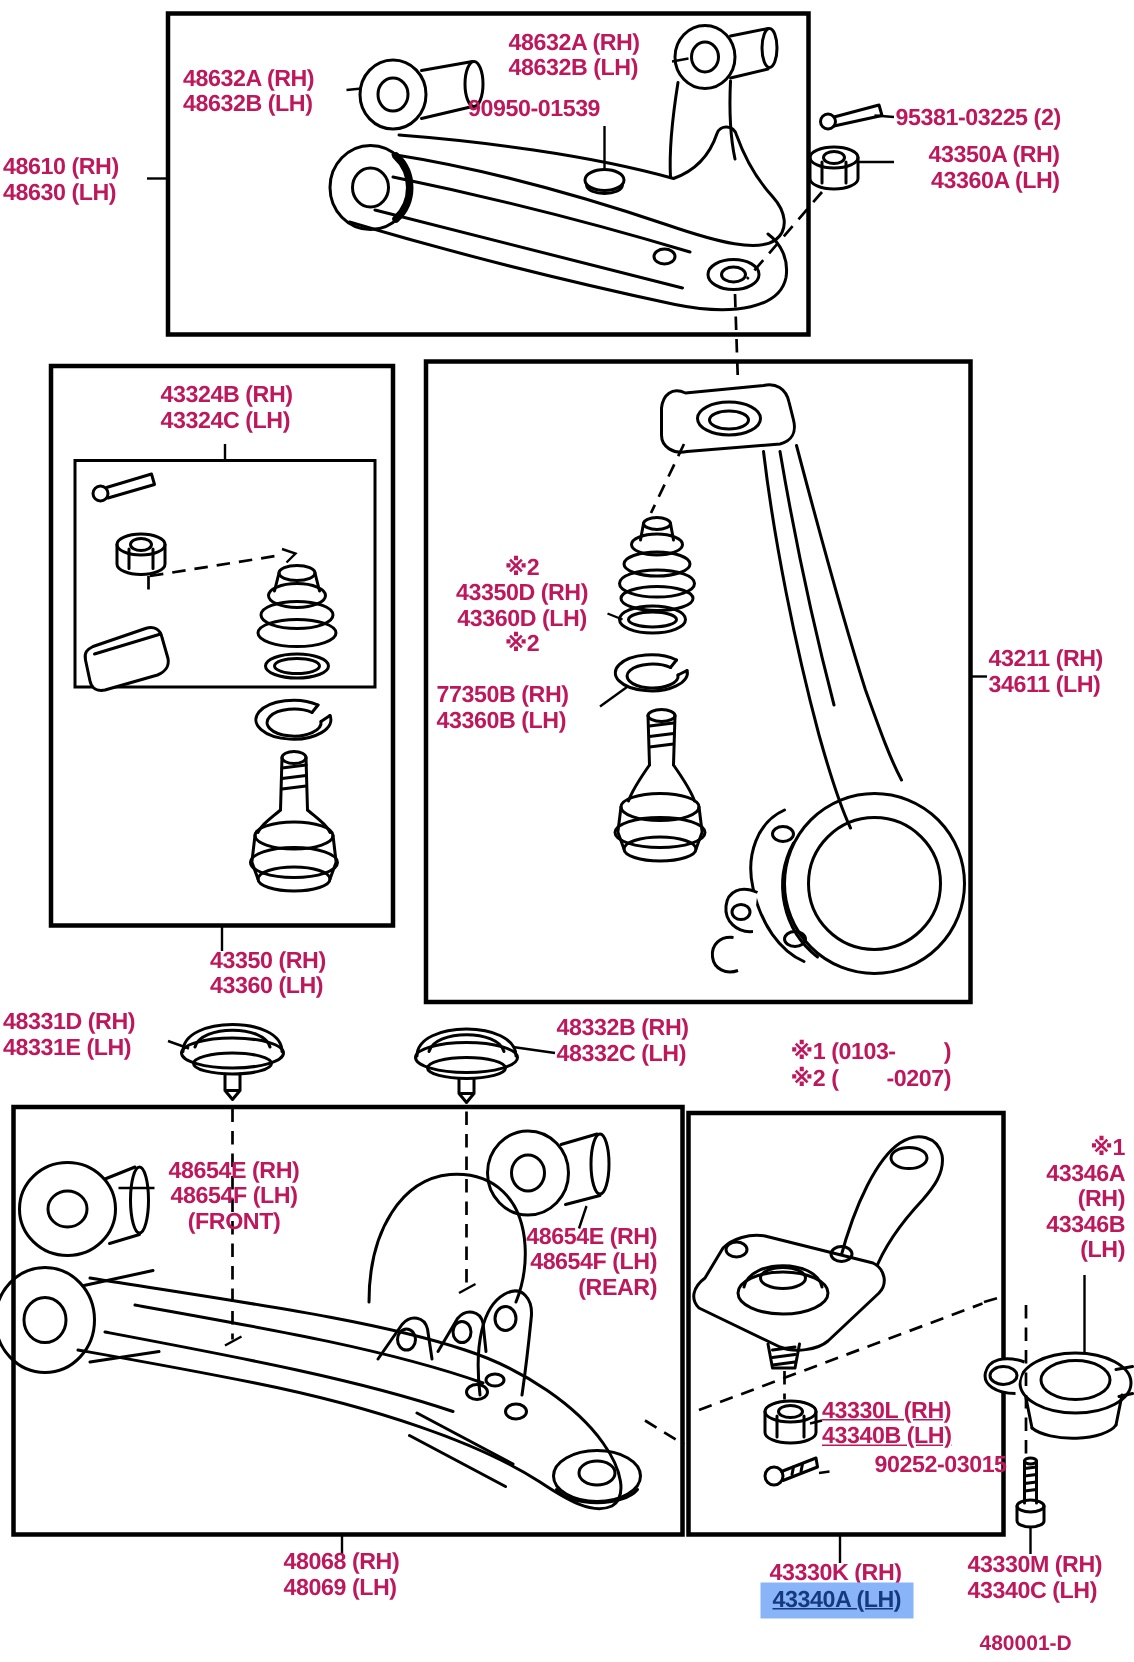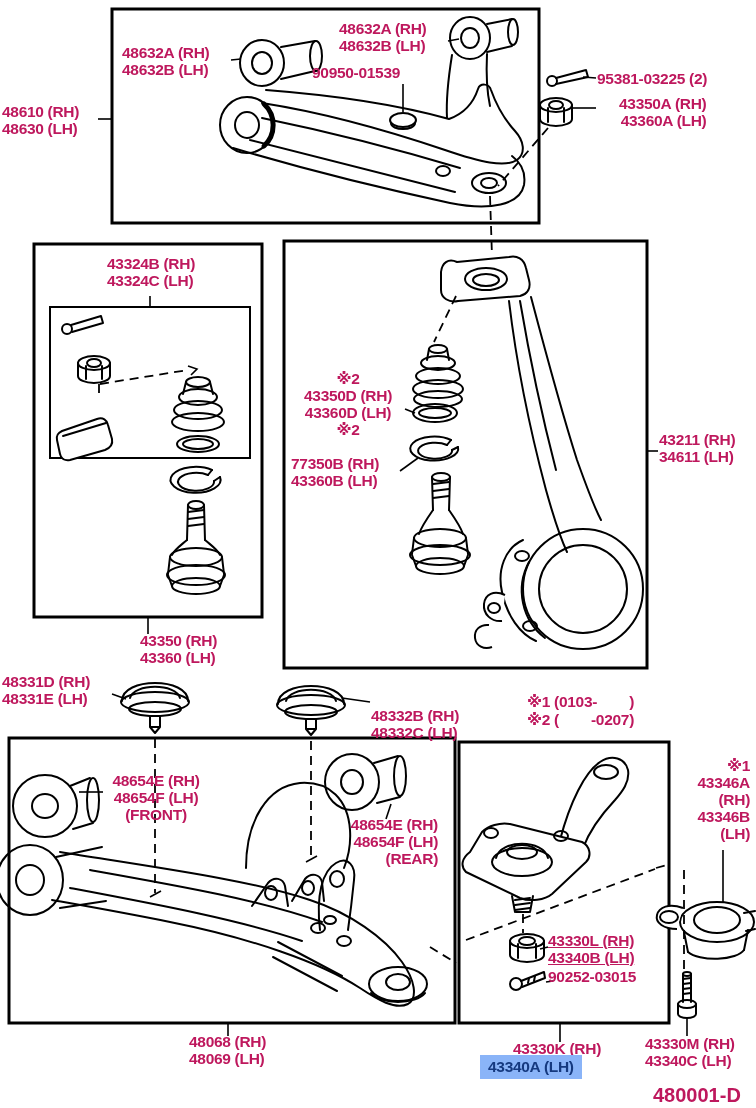--- a/index.html
+++ b/index.html
@@ -13,21 +13,21 @@
     font-weight:700;font-size:15.5px;line-height:17px;letter-spacing:-0.3px;
     color:#be185d;white-space:pre;
   }
   .ctr{text-align:center;}
   .rt{text-align:right;}
   .hl{
     background:var(--hl-bg,#8ab4f8);
     color:var(--hl-tx,#15397f);
     padding:3px 8px 4px 8px;
   }
-  .code{font-size:20px;letter-spacing:0;}
+  .code{font-size:14px;letter-spacing:0;}
   
   .p{fill:none;stroke:#000;stroke-width:2;stroke-linecap:round;stroke-linejoin:round;}
   .pf{fill:#fff;stroke:#000;stroke-width:2;stroke-linejoin:round;}
   .box{fill:none;stroke:#000;stroke-width:3;}
   .box2{fill:none;stroke:#000;stroke-width:2;}
   .thin{fill:none;stroke:#000;stroke-width:1.6;}
   .dash{fill:none;stroke:#000;stroke-width:1.8;stroke-dasharray:9 6;}
 </style>
 </head>
 <body>
@@ -330,39 +330,39 @@
 43360D (LH)
 ※2</div>
   <div class="lbl" style="left:291px;top:455px;">77350B (RH)
 43360B (LH)</div>
   <div class="lbl" style="left:659px;top:431px;">43211 (RH)
 34611 (LH)</div>
   <div class="lbl" style="left:123px;top:632px;margin-left:17px;">43350 (RH)
 43360 (LH)</div>
   <div class="lbl" style="left:2px;top:673px;">48331D (RH)
 48331E (LH)</div>
-  <div class="lbl" style="left:371px;top:707px;">48332B (RH)
+  <div class="lbl" style="left:371px;top:677px;">48332B (RH)
 48332C (LH)</div>
   <div class="lbl" style="left:527px;top:693px;">※1 (0103-        )</div>
   <div class="lbl" style="left:527px;top:711px;">※2 (        -0207)</div>
   <div class="lbl ctr" style="left:100px;top:772px;width:112px;">48654E (RH)
 48654F (LH)
 (FRONT)</div>
   <div class="lbl rt" style="left:328px;top:816px;width:110px;">48654E (RH)
 48654F (LH)
 (REAR)</div>
   <div class="lbl" style="left:189px;top:1033px;">48068 (RH)
 48069 (LH)</div>
   <div class="lbl" style="left:548px;top:932px;text-decoration:underline;">43330L (RH)
 43340B (LH)</div>
-  <div class="lbl" style="left:548px;top:968px;">90252-03015</div>
+  <div class="lbl" style="left:583px;top:968px;">90252-03015</div>
   <div class="lbl rt" style="right:6px;top:757px;">※1
 43346A
 (RH)
 43346B
 (LH)</div>
   <div class="lbl" style="left:513px;top:1040px;">43330K (RH)</div>
-  <div class="lbl hl" style="left:480px;top:1055px;">43340A (LH)</div>
+  <div class="lbl hl" style="left:507px;top:1055px;text-decoration:underline;">43340A (LH)</div>
   <div class="lbl" style="left:645px;top:1035px;">43330M (RH)
 43340C (LH)</div>
   <div class="lbl code" style="left:653px;top:1087px;">480001-D</div>
 
 </div>
 
 </body></html>

